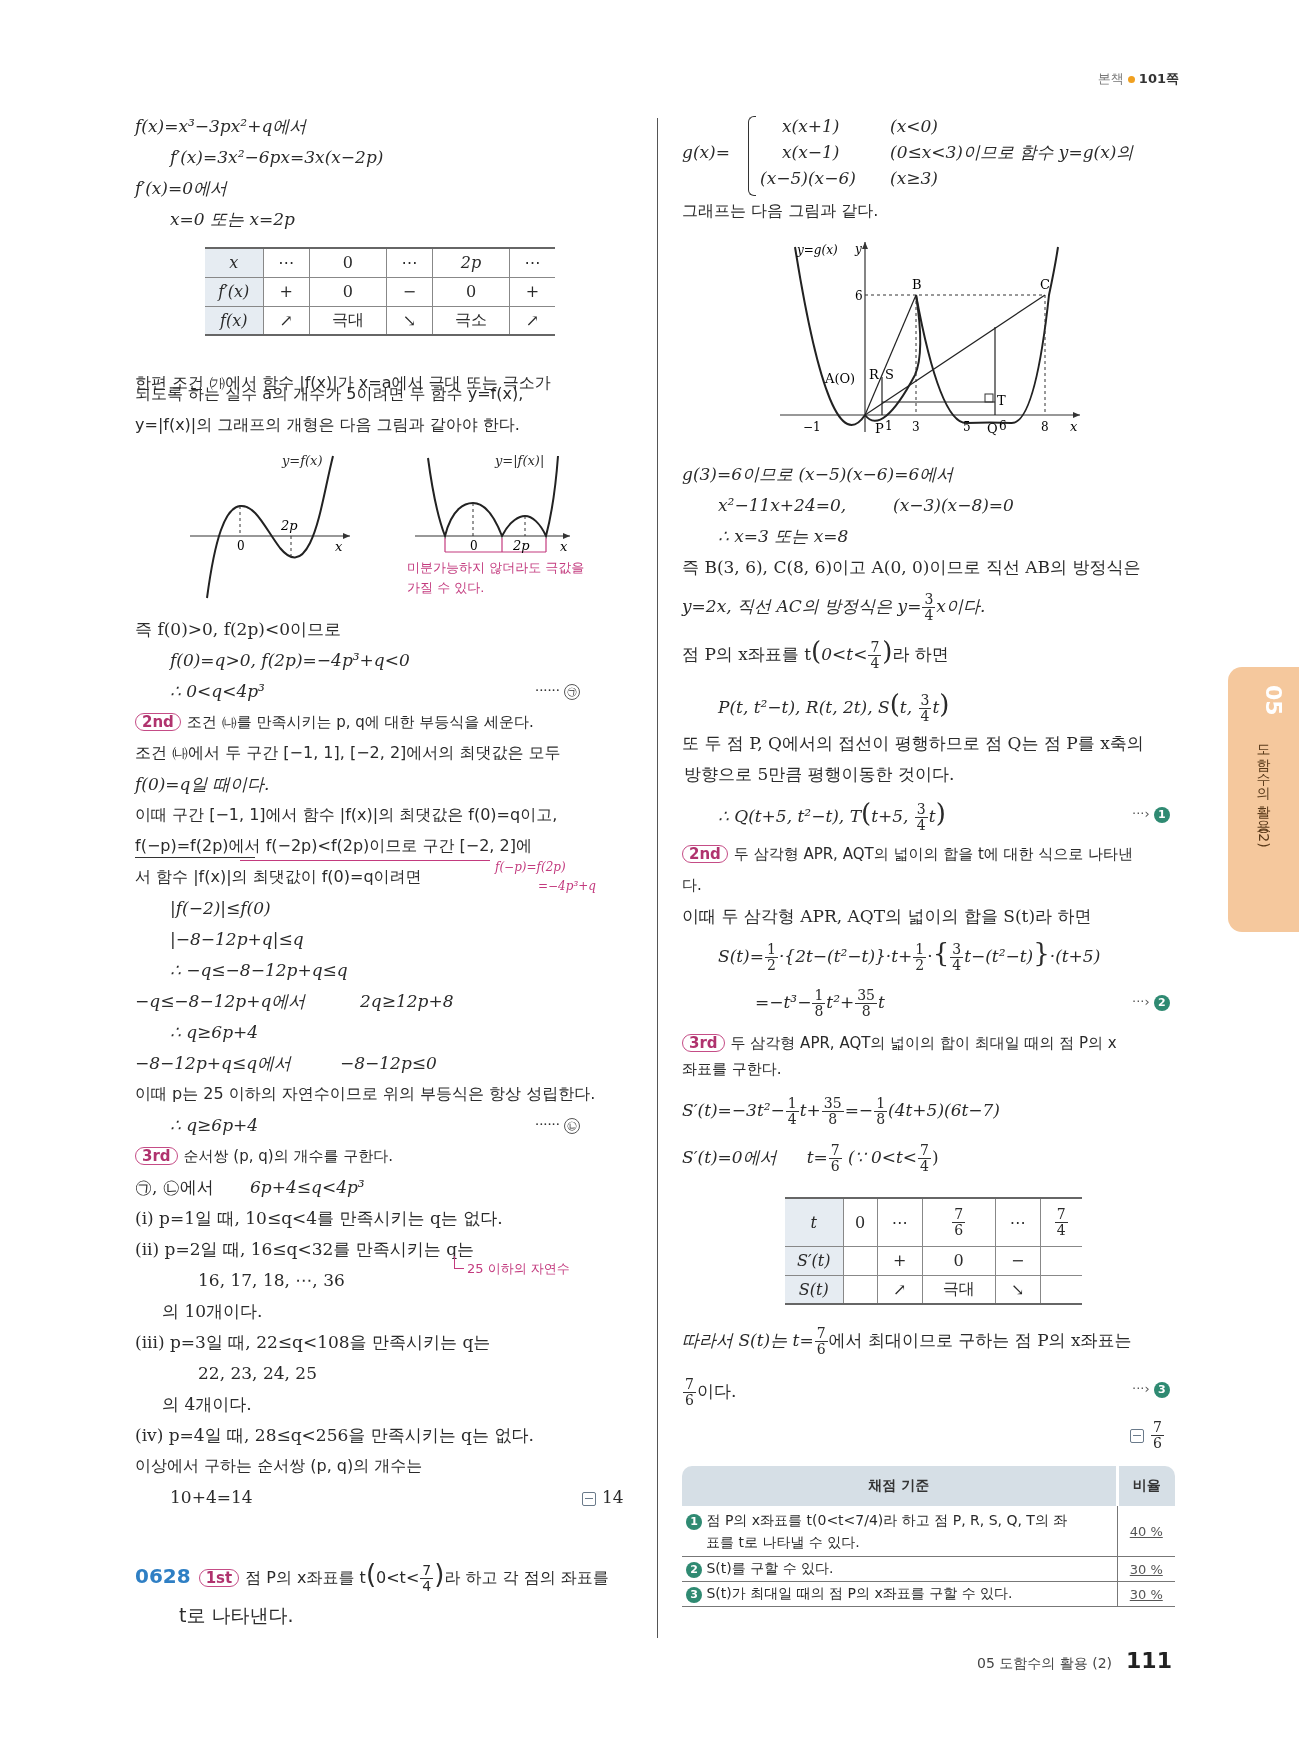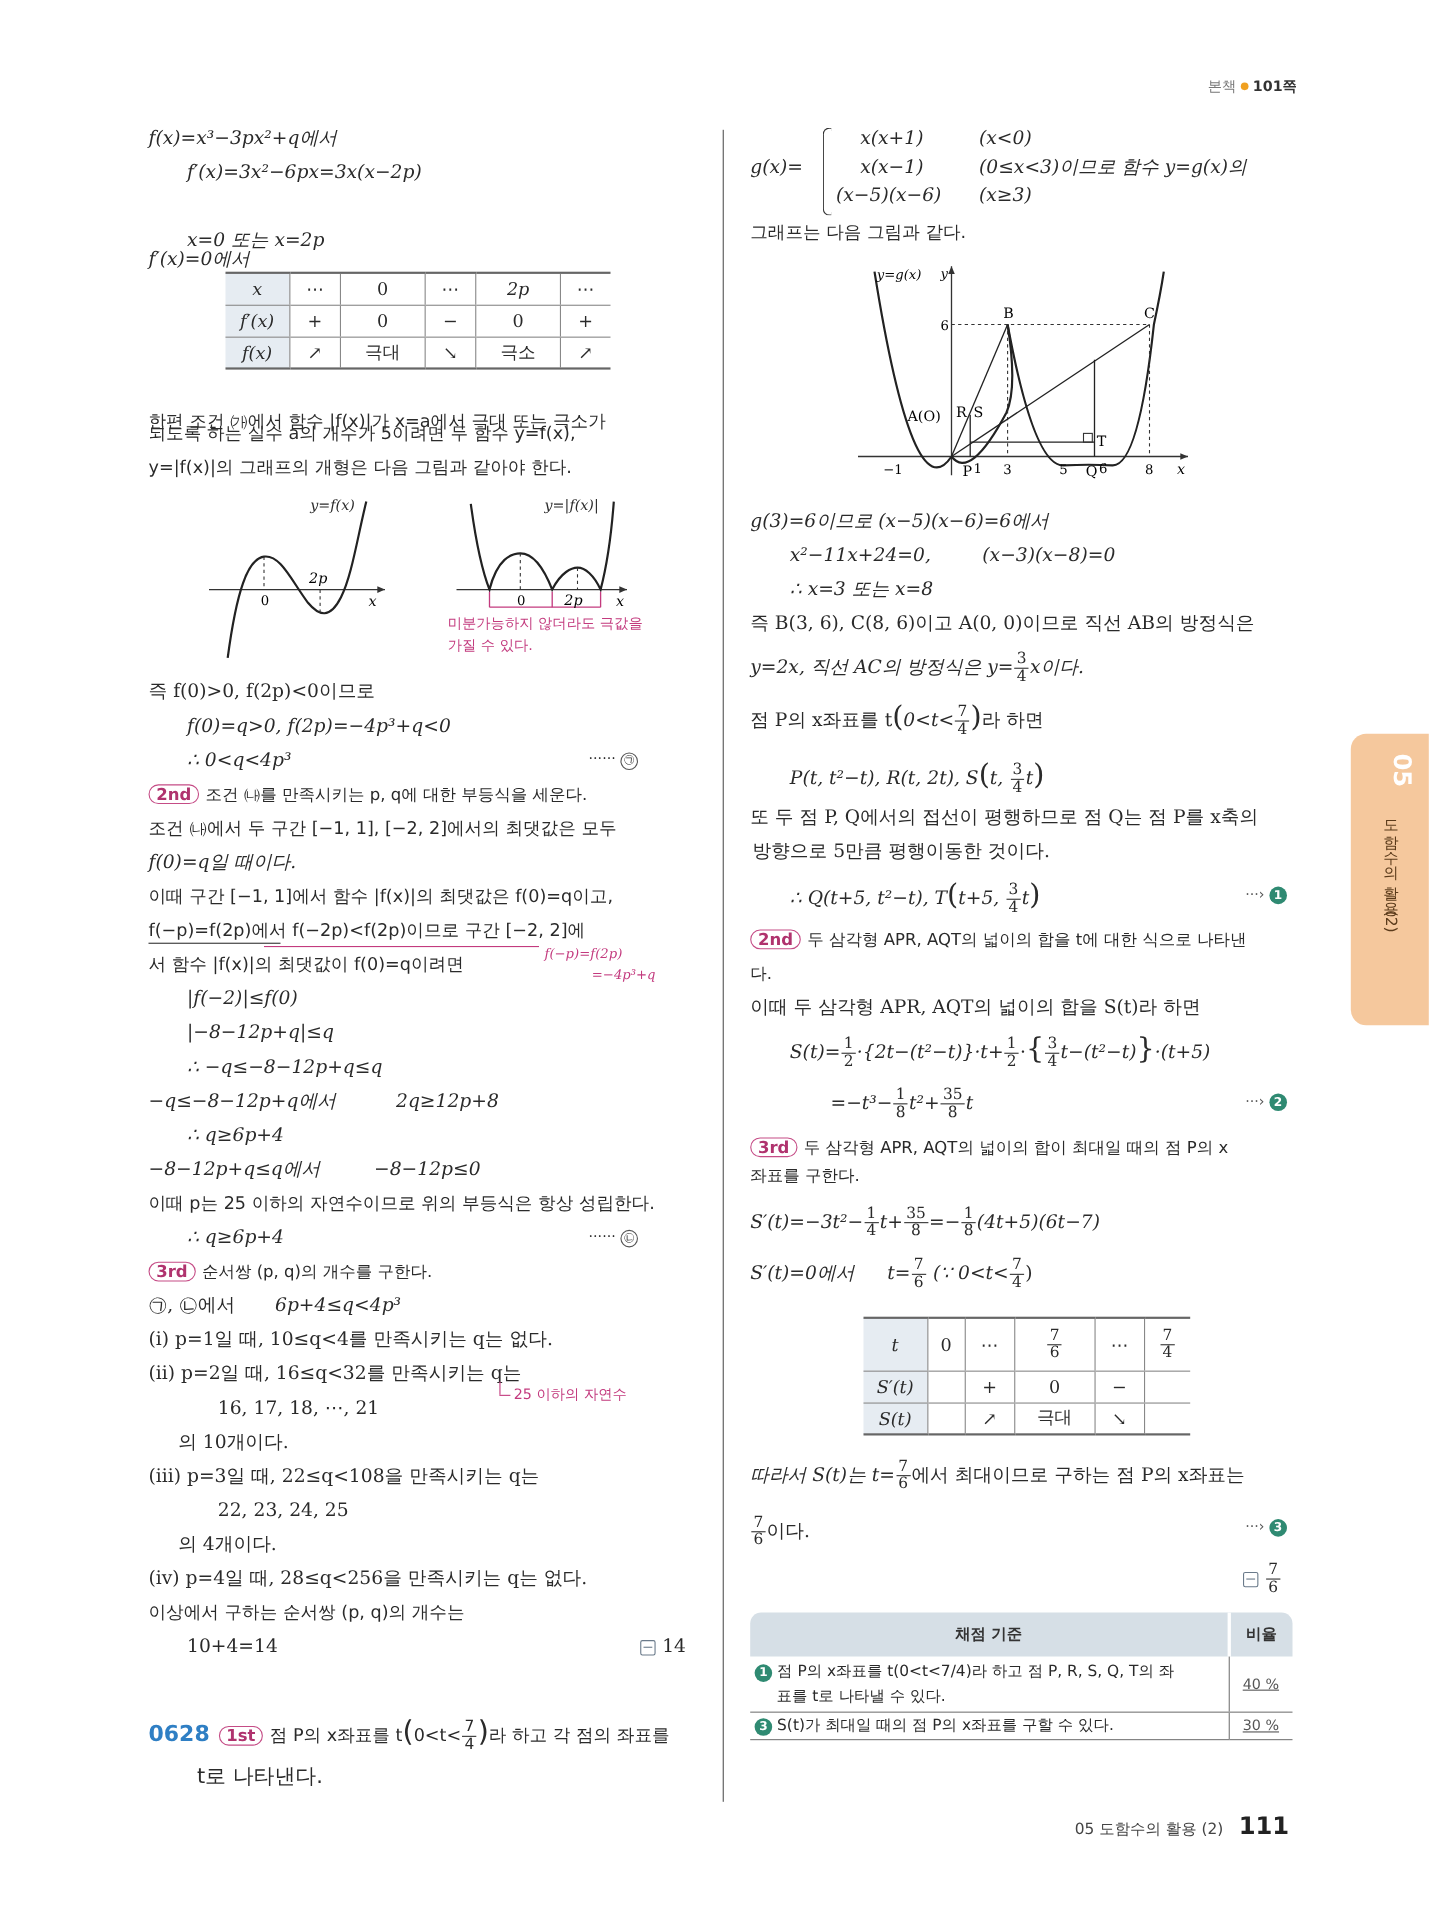--- a/index.html
+++ b/index.html
@@ -52,21 +52,21 @@
 <div class="divider"></div>
 
 <div class="side-tab">
   <div class="num">05</div>
   <div class="lbl">도함수의 활용 (2)</div>
 </div>
 
 <div>
   <div class="line it" style="left:135px;top:115px;">f(x)=x³−3px²+q에서</div>
   <div class="line it" style="left:170px;top:146px;">f′(x)=3x²−6px=3x(x−2p)</div>
-  <div class="line it" style="left:135px;top:177px;margin-top:48px;">f′(x)=0에서</div>
+  <div class="line it" style="left:135px;top:177px;">f′(x)=0에서</div>
   <div class="line it" style="left:170px;top:208px;">x=0 또는 x=2p</div>
 
   <table class="vt" style="left:205px;top:247px;width:350px;">
     <tbody>
         <tr>
           <td style="width:58px">x</td>
           <td>⋯</td>
           <td>0</td>
           <td>⋯</td>
           <td class="it">2p</td>
@@ -158,21 +158,21 @@
   <div class="line sans" style="left:135px;top:1145px;font-size:15px;">
     <span class="step">3rd</span><span>순서쌍 (p, q)의 개수를 구한다.</span>
   </div>
   <div class="line" style="left:135px;top:1176px;">㉠, ㉡에서</div>
   <div class="line it" style="left:250px;top:1176px;">6p+4≤q&lt;4p³</div>
   <div class="line" style="left:135px;top:1207px;">(i) p=1일 때, 10≤q&lt;4를 만족시키는 q는 없다.</div>
   <div class="line" style="left:135px;top:1238px;">(ii) p=2일 때, 16≤q&lt;32를 만족시키는 q는</div>
   <div style="position:absolute;left:454px;top:1256px;width:1px;height:12px;background:#c33a7e;"></div>
   <div style="position:absolute;left:454px;top:1268px;width:10px;height:1px;background:#c33a7e;"></div>
   <div class="line pink" style="left:467px;top:1258px;">25 이하의 자연수</div>
-  <div class="line" style="left:198px;top:1269px;">16, 17, 18, ⋯, 21</div>
+  <div class="line" style="left:198px;top:1269px;">16, 17, 18, ⋯, 36</div>
   <div class="line" style="left:162px;top:1300px;">의 10개이다.</div>
   <div class="line" style="left:135px;top:1331px;">(iii) p=3일 때, 22≤q&lt;108을 만족시키는 q는</div>
   <div class="line" style="left:198px;top:1362px;">22, 23, 24, 25</div>
   <div class="line" style="left:162px;top:1393px;">의 4개이다.</div>
   <div class="line" style="left:135px;top:1424px;">(iv) p=4일 때, 28≤q&lt;256을 만족시키는 q는 없다.</div>
   <div class="line sans" style="left:135px;top:1455px;font-size:16px;">이상에서 구하는 순서쌍 (p, q)의 개수는</div>
   <div class="line" style="left:170px;top:1486px;">10+4=14</div>
   <div class="line" style="left:582px;top:1486px;"><span class="ans-icon"></span><span>14</span></div>
 
   <div class="line sans" style="left:135px;top:1563px;font-size:16px;">
@@ -313,20 +313,24 @@
     </tr>
     <tr>
       <td style="line-height:22px;">
         <span class="gcirc">1</span>
         <span>점 P의 x좌표를 t(0&lt;t&lt;7/4)라 하고 점 P, R, S, Q, T의 좌</span><br>
         <span style="padding-left:20px;">표를 t로 나타낼 수 있다.</span>
       </td>
       <td class="pct">40 %</td>
     </tr>
     <tr>
+      <td><span class="gcirc">2</span> <span>S(t)를 구할 수 있다.</span></td>
+      <td class="pct">30 %</td>
+    </tr>
+    <tr>
       <td><span class="gcirc">3</span> <span>S(t)가 최대일 때의 점 P의 x좌표를 구할 수 있다.</span></td>
       <td class="pct">30 %</td>
     </tr>
   </tbody>
     </table>
 </div>
 
 <div class="footer">
   <span class="ch">05 도함수의 활용 (2)</span><span class="pg">111</span>
 </div>

